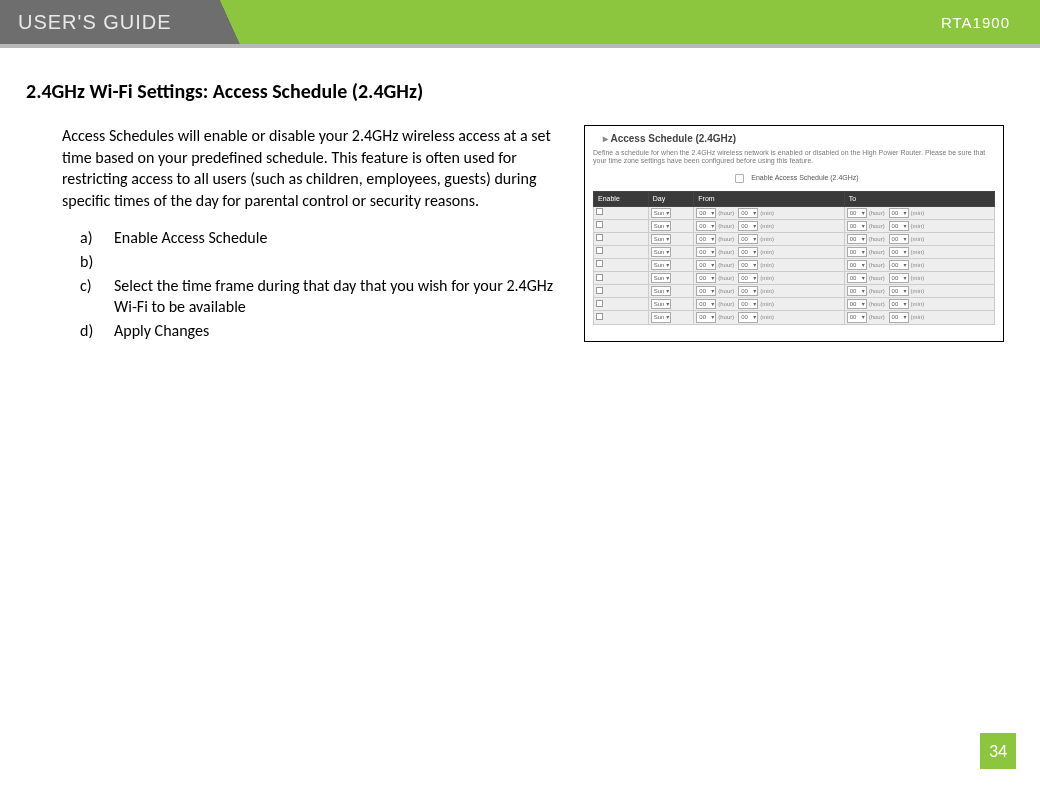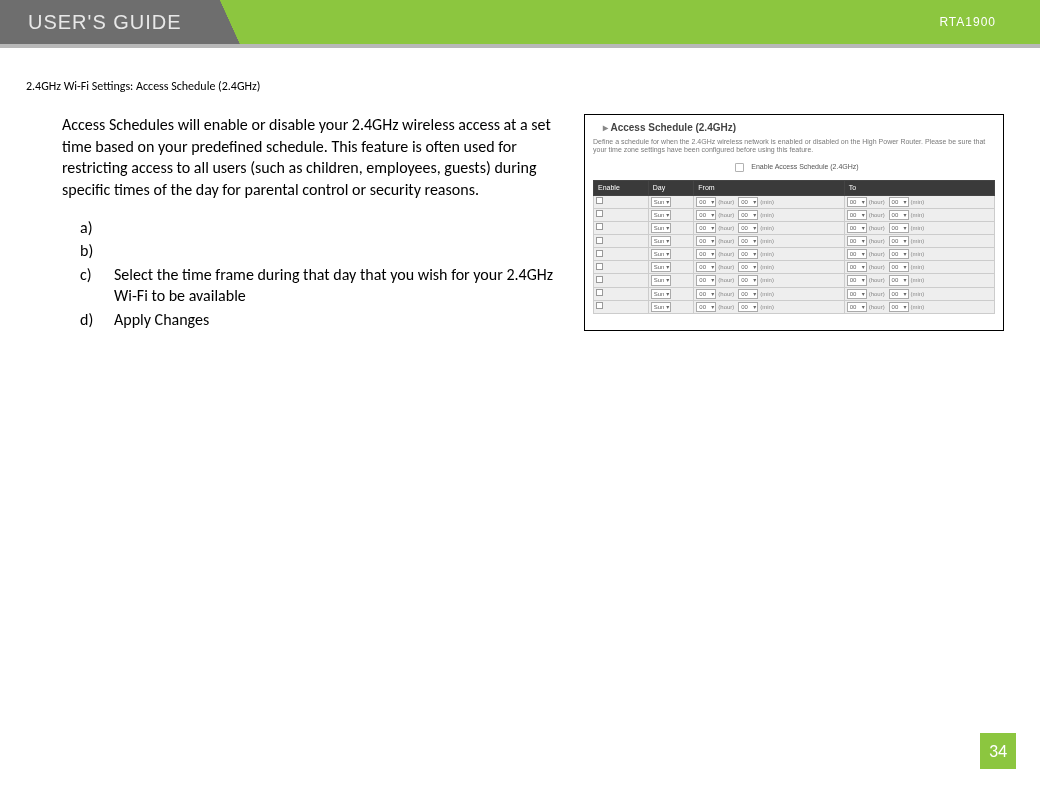--- a/index.html
+++ b/index.html
@@ -18,57 +18,57 @@
     display: flex;
     align-items: stretch;
     border-bottom: 4px solid #b8b8b8;
   }
   .banner-left {
     background: #6e6e6e;
     color: #e8e8e8;
     width: 240px;
     display: flex;
     align-items: center;
-    padding-left: 28px;
+    padding-left: 18px;
     font-size: 20px;
     letter-spacing: 1px;
     font-family: Arial, sans-serif;
   }
   .banner-right {
     flex: 1;
     background: #8cc63f;
     position: relative;
   }
   .banner-right::before {
     content: "";
     position: absolute;
     left: -20px;
     top: 0;
     bottom: 0;
     width: 20px;
     background: linear-gradient(to top right, transparent 0, transparent 49%, #8cc63f 50%);
   }
   .banner-model {
     position: absolute;
-    right: 44px;
+    right: 30px;
     top: 50%;
     transform: translateY(-50%);
     color: #fff;
-    font-size: 12px;
+    font-size: 15px;
     letter-spacing: 1px;
     font-family: Arial, sans-serif;
   }
   .page {
     padding: 30px 36px 20px 26px;
     font-size: 16px;
     line-height: 1.35;
   }
   .section-title {
-    font-weight: normal;
-    font-size: 12px;
+    font-weight: bold;
+    font-size: 20px;
     margin-bottom: 20px;
   }
   .two-col {
     display: flex;
     gap: 20px;
   }
   .left-col { flex: 1; margin-left: 36px; }
   .right-col { width: 420px; }
   .intro { margin-bottom: 16px; }
   .steps { list-style: none; padding-left: 18px; margin: 0; }
@@ -127,20 +127,21 @@
 
 <div class="page">
   <div class="section-title">2.4GHz Wi-Fi Settings: Access Schedule (2.4GHz)</div>
 
   <div class="two-col">
     <div class="left-col">
       <div class="intro">Access Schedules will enable or disable your 2.4GHz wireless access at a set time based on your predefined schedule.  This feature is often used for restricting access to all users (such as children, employees, guests) during specific times of the day for parental control or security reasons.</div>
       <ol class="steps">
         <li>
             <span class="step-letter">a)</span>
+            <span>Enable Access Schedule</span>
           </li>
         <li>
             <span class="step-letter">b)</span>
           </li>
         <li>
             <span class="step-letter">c)</span>
             <span>Select the time frame during that day that you wish for your 2.4GHz Wi-Fi to be available</span>
           </li>
         <li>
             <span class="step-letter">d)</span>

